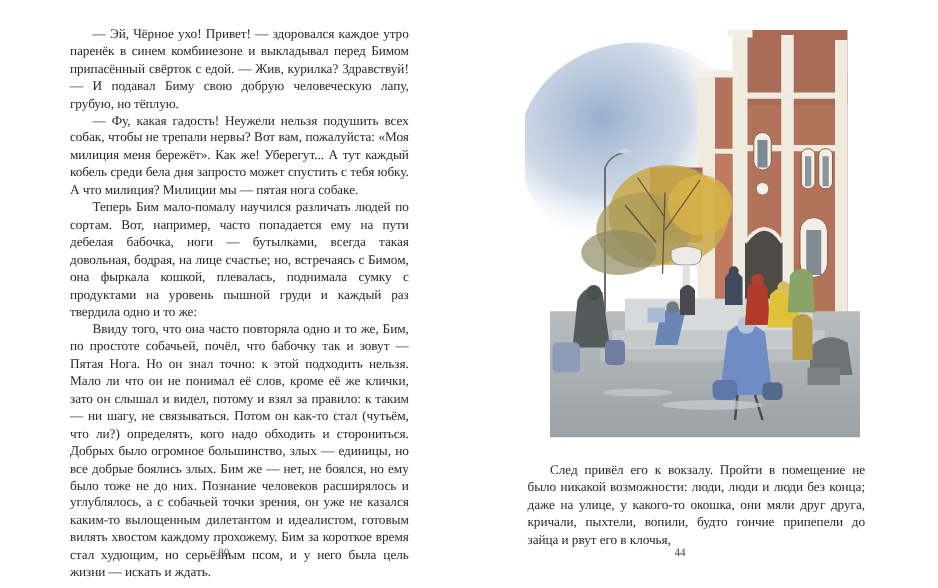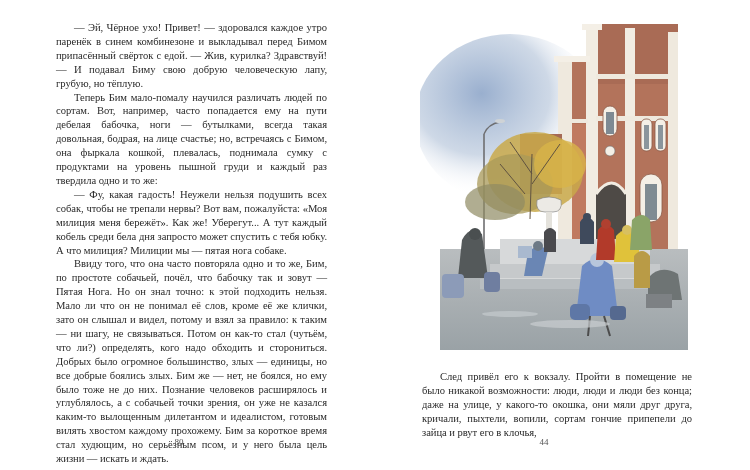--- a/index.html
+++ b/index.html
@@ -42,22 +42,22 @@
     .illustration svg { width: 100%; height: 100%; display: block; }
   </style>
 </head>
 <body>
 
 <div class="spread">
 
   <div class="page page-left">
     <div class="text-col">
       <p>— Эй, Чёрное ухо! Привет! — здоровался каждое утро паренёк в синем комбинезоне и выкладывал перед Бимом припасённый свёрток с едой. — Жив, курилка? Здравствуй! — И подавал Биму свою добрую человеческую лапу, грубую, но тёплую.</p>
+      <p>— Фу, какая гадость! Неужели нельзя подушить всех собак, чтобы не трепали нервы? Вот вам, пожалуйста: «Моя милиция меня бережёт». Как же! Уберегут... А тут каждый кобель среди бела дня запросто может спустить с тебя юбку. А что милиция? Милиции мы — пятая нога собаке.</p>
       <p>Теперь Бим мало-помалу научился различать людей по сортам. Вот, например, часто попадается ему на пути дебелая бабочка, ноги — бутылками, всегда такая довольная, бодрая, на лице счастье; но, встречаясь с Бимом, она фыркала кошкой, плевалась, поднимала сумку с продуктами на уровень пышной груди и каждый раз твердила одно и то же:</p>
-      <p>— Фу, какая гадость! Неужели нельзя подушить всех собак, чтобы не трепали нервы? Вот вам, пожалуйста: «Моя милиция меня бережёт». Как же! Уберегут... А тут каждый кобель среди бела дня запросто может спустить с тебя юбку. А что милиция? Милиции мы — пятая нога собаке.</p>
       <p>Ввиду того, что она часто повторяла одно и то же, Бим, по простоте собачьей, почёл, что бабочку так и зовут — Пятая Нога. Но он знал точно: к этой подходить нельзя. Мало ли что он не понимал её слов, кроме её же клички, зато он слышал и видел, потому и взял за правило: к таким — ни шагу, не связываться. Потом он как-то стал (чутьём, что ли?) определять, кого надо обходить и сторониться. Добрых было огромное большинство, злых — единицы, но все добрые боялись злых. Бим же — нет, не боялся, но ему было тоже не до них. Познание человеков расширялось и углублялось, а с собачьей точки зрения, он уже не казался каким-то вылощенным дилетантом и идеалистом, готовым вилять хвостом каждому прохожему. Бим за короткое время стал худющим, но серьёзным псом, и у него была цель жизни — искать и ждать.</p>
 
     </div>
     <div class="folio">80</div>
   </div>
 
   <div class="page page-right">
     <div class="illustration">
       <svg viewBox="0 0 268 326" xmlns="http://www.w3.org/2000/svg">
         <defs>
@@ -152,18 +152,18 @@
 
         <path d="M228 254 q12 -14 30 -4 l4 26 h-34 z" fill="#6e7474"></path>
         <path d="M214 232 q8 -10 16 0 l0 32 h-16 z" fill="#b99b46"></path>
         <rect x="226" y="270" width="26" height="14" fill="#7d8184"></rect>
 
         <ellipse cx="150" cy="300" rx="40" ry="4" fill="#c9cdd0" opacity="0.7"></ellipse>
         <ellipse cx="90" cy="290" rx="28" ry="3" fill="#c5cacd" opacity="0.7"></ellipse>
       </svg>
     </div>
     <div class="text-col">
-      <p>След привёл его к вокзалу. Пройти в помещение не было никакой возможности: люди, люди и люди без конца; даже на улице, у какого-то окошка, они мяли друг друга, кричали, пыхтели, вопили, сортам гончие припепели до зайца и рвут его в клочья,</p>
+      <p>След привёл его к вокзалу. Пройти в помещение не было никакой возможности: люди, люди и люди без конца; даже на улице, у какого-то окошка, они мяли друг друга, кричали, пыхтели, вопили, будто гончие припепели до зайца и рвут его в клочья,</p>
     </div>
     <div class="folio">44</div>
   </div>
 
 </div>
 
 </body></html>

